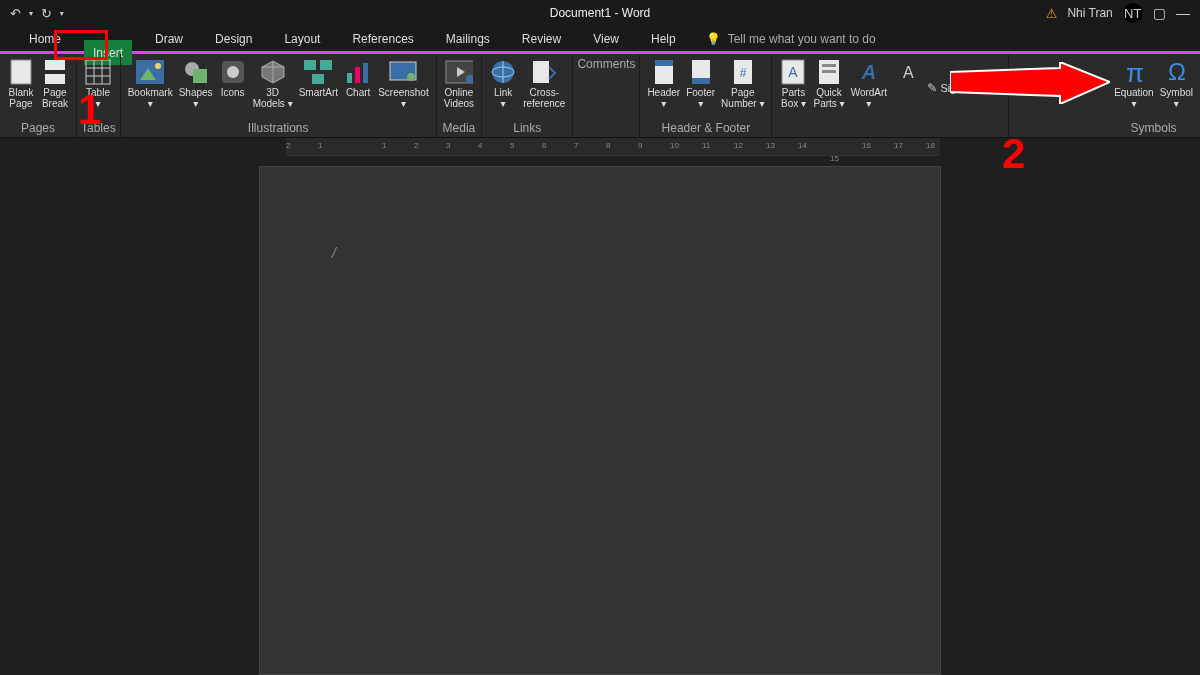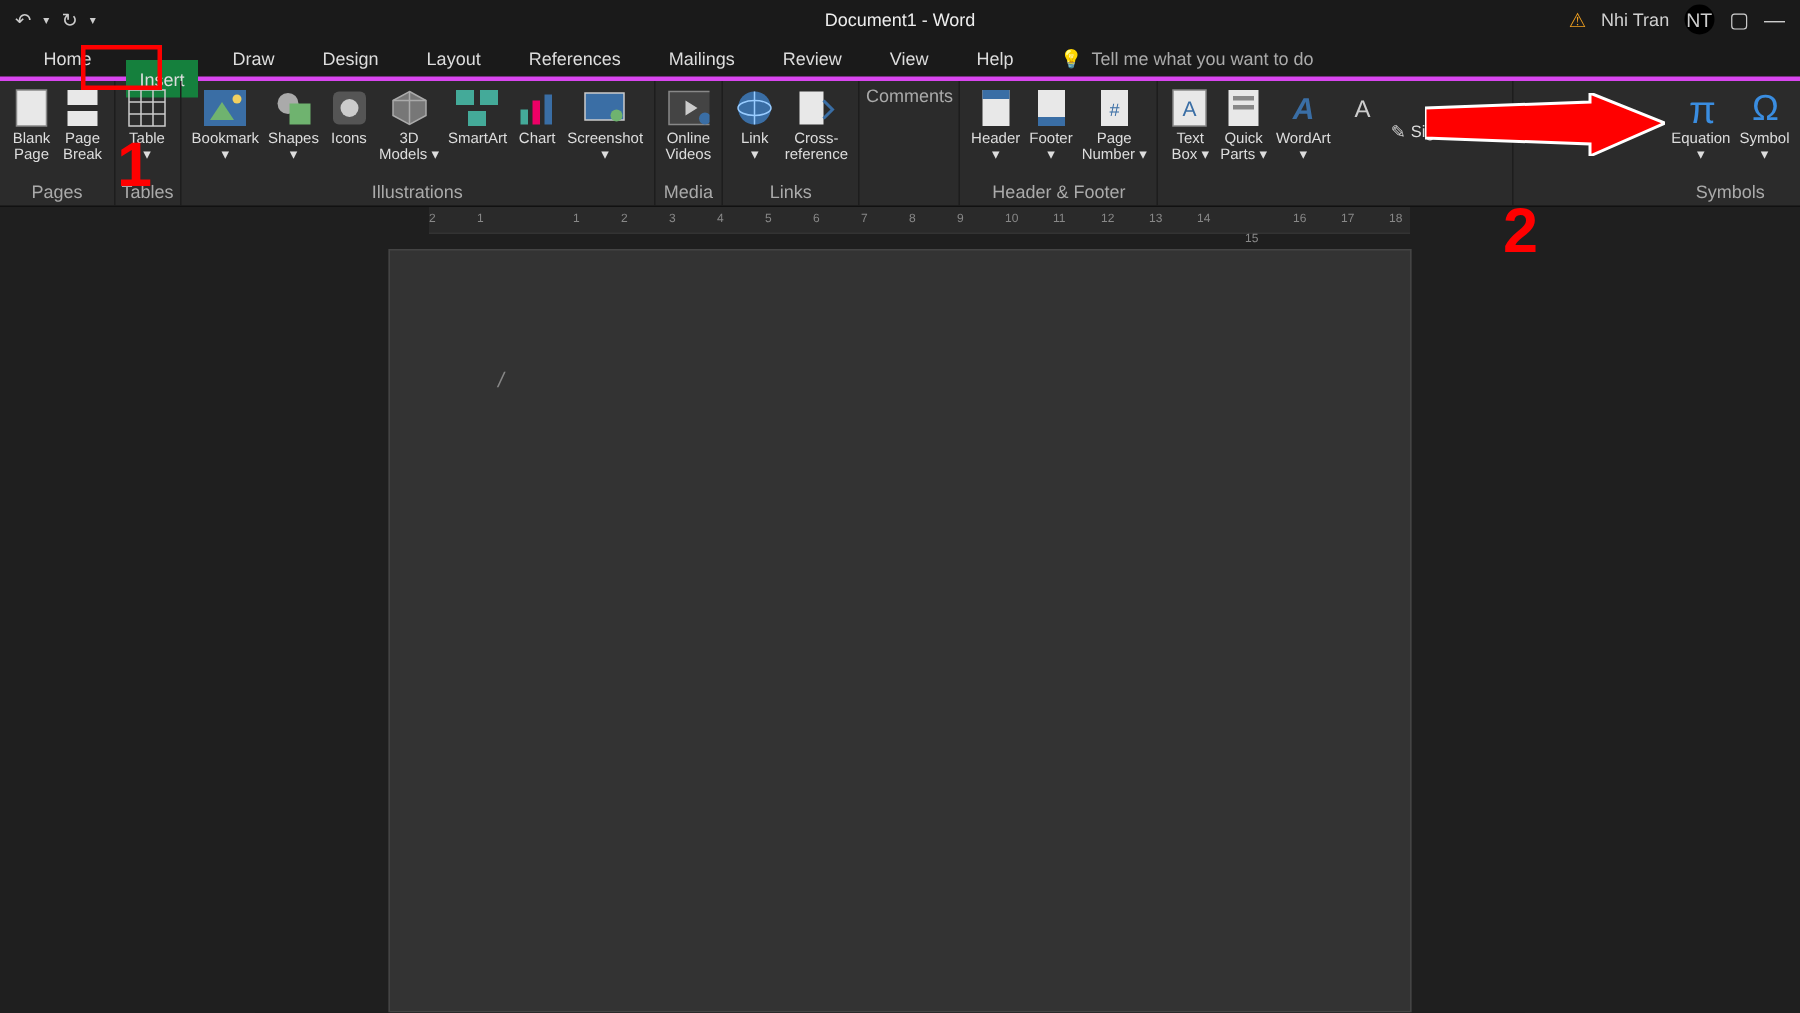--- a/index.html
+++ b/index.html
@@ -294,21 +294,21 @@
 
   <div class="group">
     <div class="group-row">
       <div class="rbtn">
           <div class="ico">
             <svg width="24" height="26">
               <rect x="1" y="1" width="22" height="24" fill="#e8e8e8" stroke="#888"></rect>
               <text x="12" y="18" font-size="14" fill="#3a6ea5" text-anchor="middle">A</text>
             </svg>
           </div>
-          <div class="lbl">Text
+          <div class="lbl">Parts
 Box ▾</div>
         </div>
       <div class="rbtn">
           <div class="ico">
             <svg width="22" height="26">
               <rect x="1" y="1" width="20" height="24" fill="#e8e8e8"></rect>
               <rect x="4" y="5" width="14" height="3" fill="#888"></rect>
               <rect x="4" y="11" width="14" height="3" fill="#888"></rect>
             </svg>
           </div>

